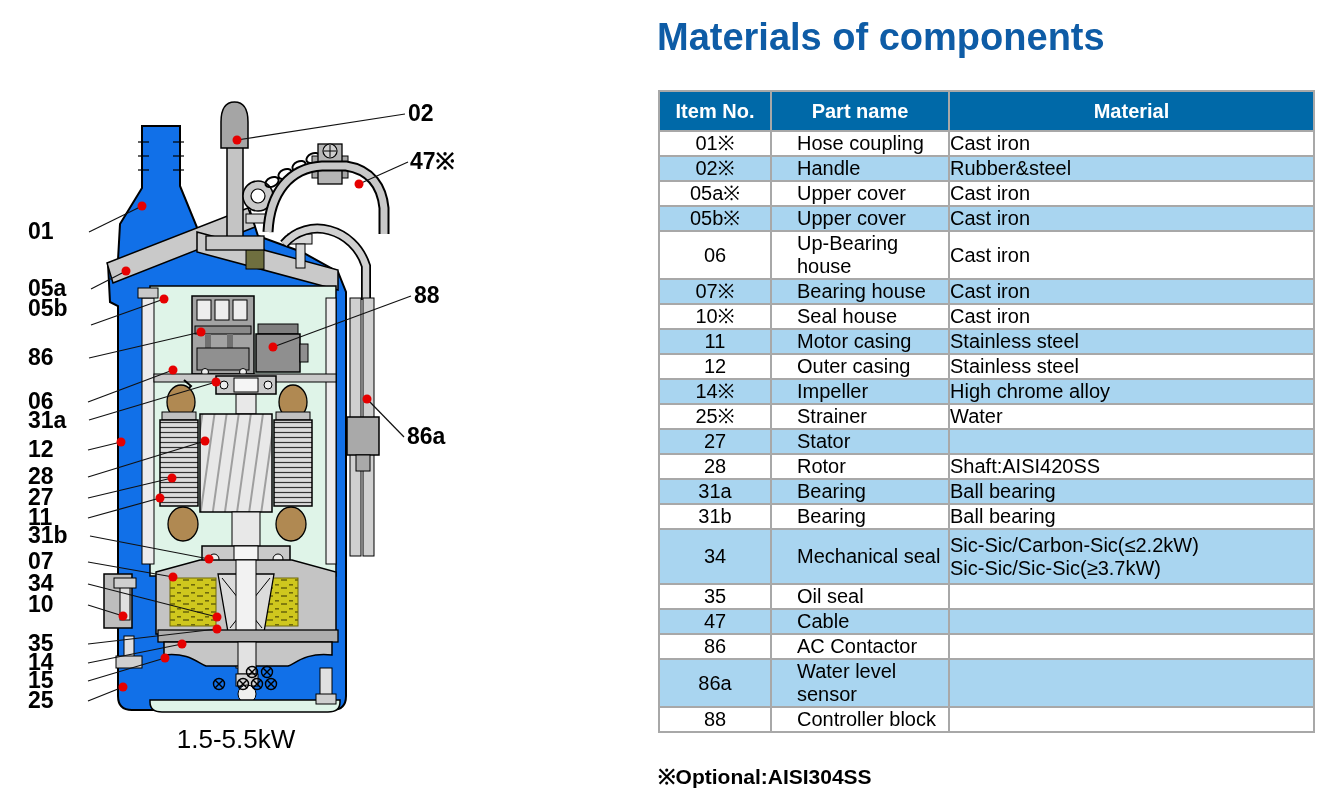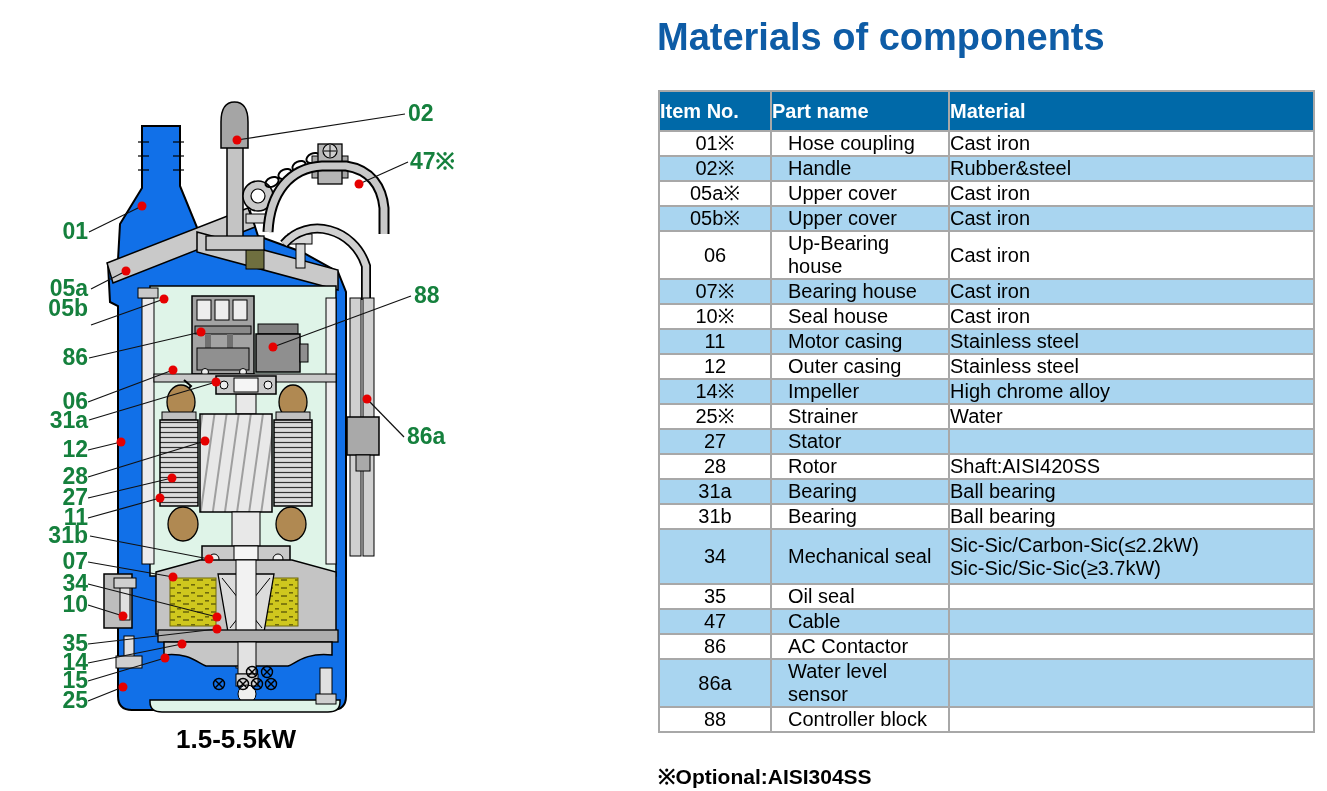--- a/index.html
+++ b/index.html
@@ -18,43 +18,43 @@
     font-size:20px;color:#000;
   }
   .materials-table col.c1{width:112px}
   .materials-table col.c2{width:178px}
   .materials-table col.c3{width:365px}
   .materials-table th,.materials-table td{
     border:2px solid #a8a8a8;padding:0;vertical-align:middle;line-height:1.15;
   }
   .materials-table thead tr{height:40px}
   .materials-table thead th{
-    background:#0069a8;color:#ffffff;font-weight:bold;text-align:left;font-size:20px;
+    background:#0069a8;color:#ffffff;font-weight:bold;text-align:center;font-size:20px;
   }
   .materials-table tbody tr{height:22px;background:#ffffff}
   .materials-table tbody tr:nth-child(even){background:#a9d5f0}
   .materials-table tbody tr.tall{height:55px}
   .materials-table td.item{text-align:center}
-  .materials-table td.part{padding-left:16px}
+  .materials-table td.part{padding-left:25px}
   .materials-table td.mat{white-space:pre-line}
   .footnote{
     position:absolute;left:658px;top:762px;
     font-size:21px;font-weight:bold;color:#000;
   }
   
   .diagram{position:absolute;left:0;top:0;width:660px;height:791px}
   .diagram svg{position:absolute;left:0;top:0}
   .dlabel{
-    position:absolute;font-size:23px;font-weight:bold;color:#15803d;line-height:24px;
+    position:absolute;font-size:23px;font-weight:bold;color:#000000;line-height:24px;
     white-space:nowrap;
   }
-  .dlabel.r{left:28px;width:60px;text-align:right}
+  .dlabel.r{left:28px;width:60px;}
   .dcaption{
     position:absolute;left:140px;top:724px;width:192px;text-align:center;
-    font-size:26px;font-weight:bold;color:#000;
+    font-size:26px;font-weight:normal;color:#000;
   }
 </style>
 </head>
 <body>
 
 <div class="diagram">
 
   <svg width="660" height="791" viewBox="0 0 660 791">
     <defs>
       <pattern id="hatchH" width="8" height="5" patternUnits="userSpaceOnUse">

